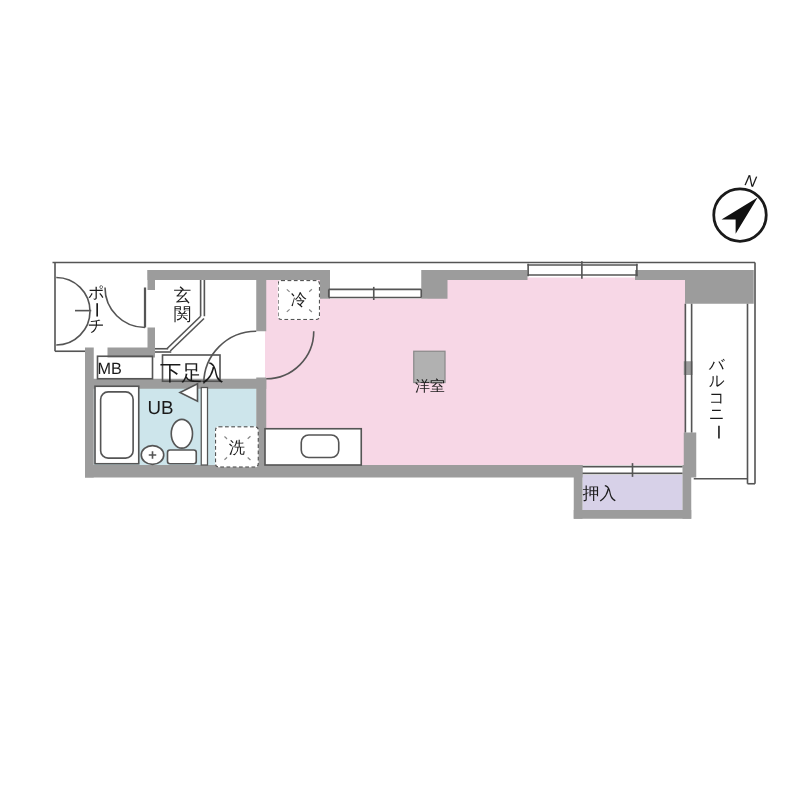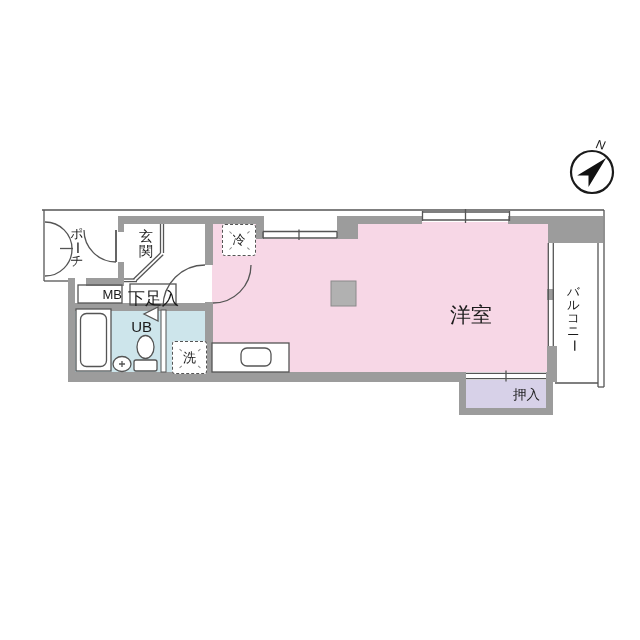--- a/index.html
+++ b/index.html
@@ -9,21 +9,21 @@
   }
   #plan-svg{position:absolute;left:0;top:0;width:640px;height:640px;}
   .fill-pink{fill:var(--room-pink,#f7d7e6);}
   .fill-blue{fill:var(--wet-blue,#cde5eb);}
   .fill-purple{fill:var(--closet-purple,#d7d1e8);}
   .wall{fill:var(--wall-gray,#9c9c9c);}
   .ln{stroke:#555;stroke-width:1.3;fill:none;}
   .fix{stroke:#555;stroke-width:1.3;fill:#ffffff;}
   .fixo{stroke:#555;stroke-width:1.3;fill:none;}
   .label{position:absolute;color:#1a1a1a;white-space:nowrap;}
-  .center{text-align:right;}
+  .center{text-align:left;}
   .vtext{line-height:1.05;}
   .vtext span{display:block;text-align:center;}
   .vtext span.rot{transform:rotate(90deg);}
   .dashed-box{
     position:absolute;background:#ffffff;border:1.4px dashed #555;border-radius:3px;
     display:flex;align-items:center;justify-content:center;font-size:13px;
   }
   .dashed-box .diag{
     position:absolute;left:8%;right:8%;top:50%;height:0;
     border-top:1px dashed #888;
@@ -182,21 +182,21 @@
     <span class="diag d2"></span>
     <span class="db-label">洗</span>
   </div>
 
   <div class="dashed-box" style="left:222px;top:224px;width:32px;height:30px;">
     <span class="diag d1"></span>
     <span class="diag d2"></span>
     <span class="db-label">冷</span>
   </div>
 
-  <div class="label center" style="left:332px;top:303px;width:160px;font-size:21px;line-height:1.15;">
+  <div class="label center" style="left:332px;top:303px;width:160px;font-size:12px;line-height:1.15;">
     <span style="display:block;">洋室</span>
   </div>
 
   <div class="label center" style="left:466px;top:386px;width:74px;font-size:13.5px;">押入</div>
 
   <div class="label vtext" style="left:566px;top:286px;width:15px;font-size:12.5px;">
       <span>バ</span>
       <span>ル</span>
       <span>コ</span>
       <span>ニ</span>

